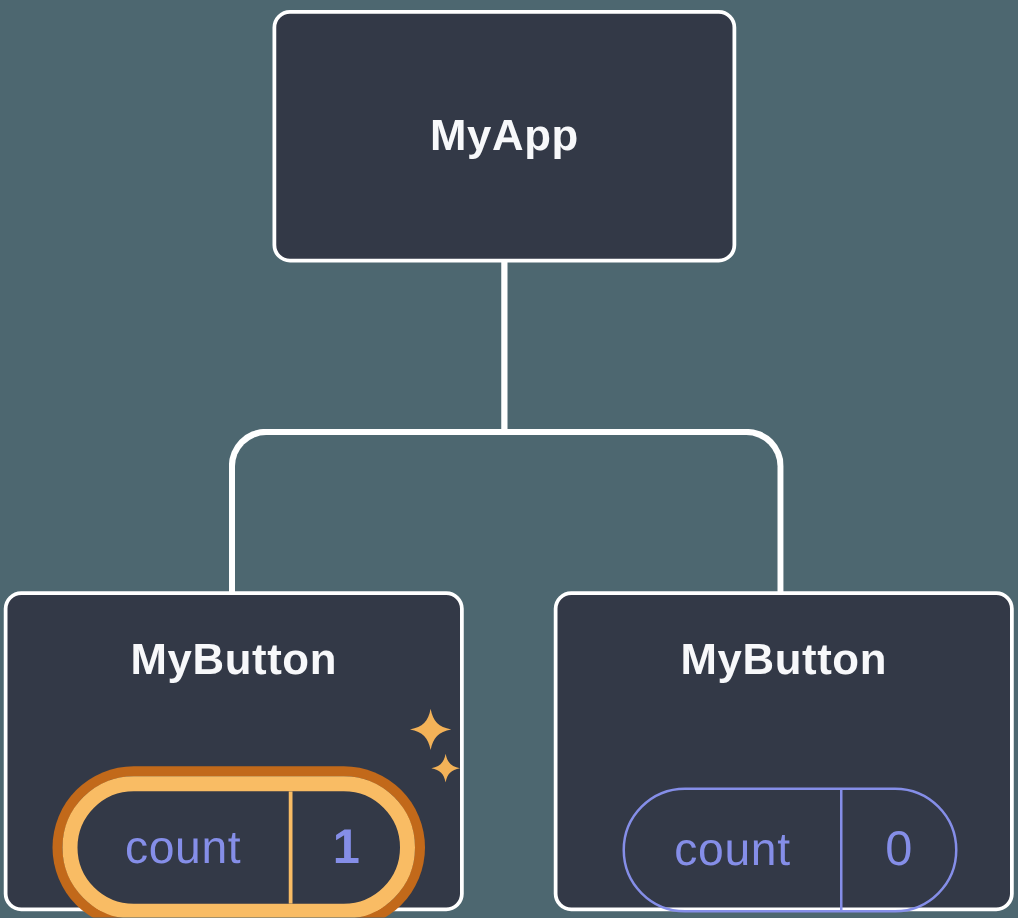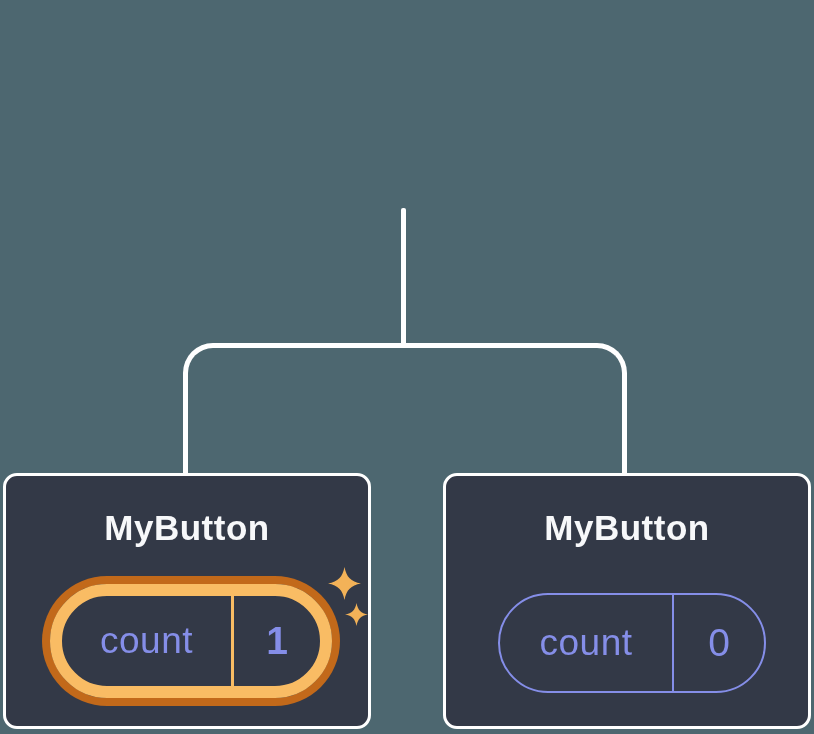--- a/index.html
+++ b/index.html
@@ -73,20 +73,21 @@
     left: 0; right: 0; top: 32px;
   }
 
   
   .pill {
     position: absolute;
     display: flex;
     align-items: stretch;
     border-radius: 999px;
     overflow: hidden;
+    margin-top: 37px;
   }
   .pill-highlighted {
     left: 44px; top: 108px;
     width: 282px; height: 114px;
     border: 12px solid var(--highlight-inner);
     box-shadow: 0 0 0 8px var(--highlight-outer);
   }
   .pill-normal {
     left: 52px; top: 117px;
     width: 268px; height: 100px;
@@ -114,20 +115,23 @@
   .sparkle-small { left: 339px; top: 127px; width: 23px; height: 23px; }
 </style>
 </head>
 <body>
 
 <div class="canvas">
 
   <div class="connector-stem"></div>
   <div class="connector-branch"></div>
 
+  <div class="node node-root">
+    <div class="node-title">MyApp</div>
+  </div>
 
   <div class="node node-child-left">
     <div class="node-title child-title">MyButton</div>
     <div class="pill pill-highlighted">
       <span class="cell cell-name">count</span>
       <span class="divider divider-orange"></span>
       <span class="cell cell-value">1</span>
     </div>
     <svg class="sparkle sparkle-large" viewBox="0 0 24 24" aria-hidden="true">
       <path d="M12 0C13.4 7.4 16.6 10.6 24 12C16.6 13.4 13.4 16.6 12 24C10.6 16.6 7.4 13.4 0 12C7.4 10.6 10.6 7.4 12 0Z"></path>

